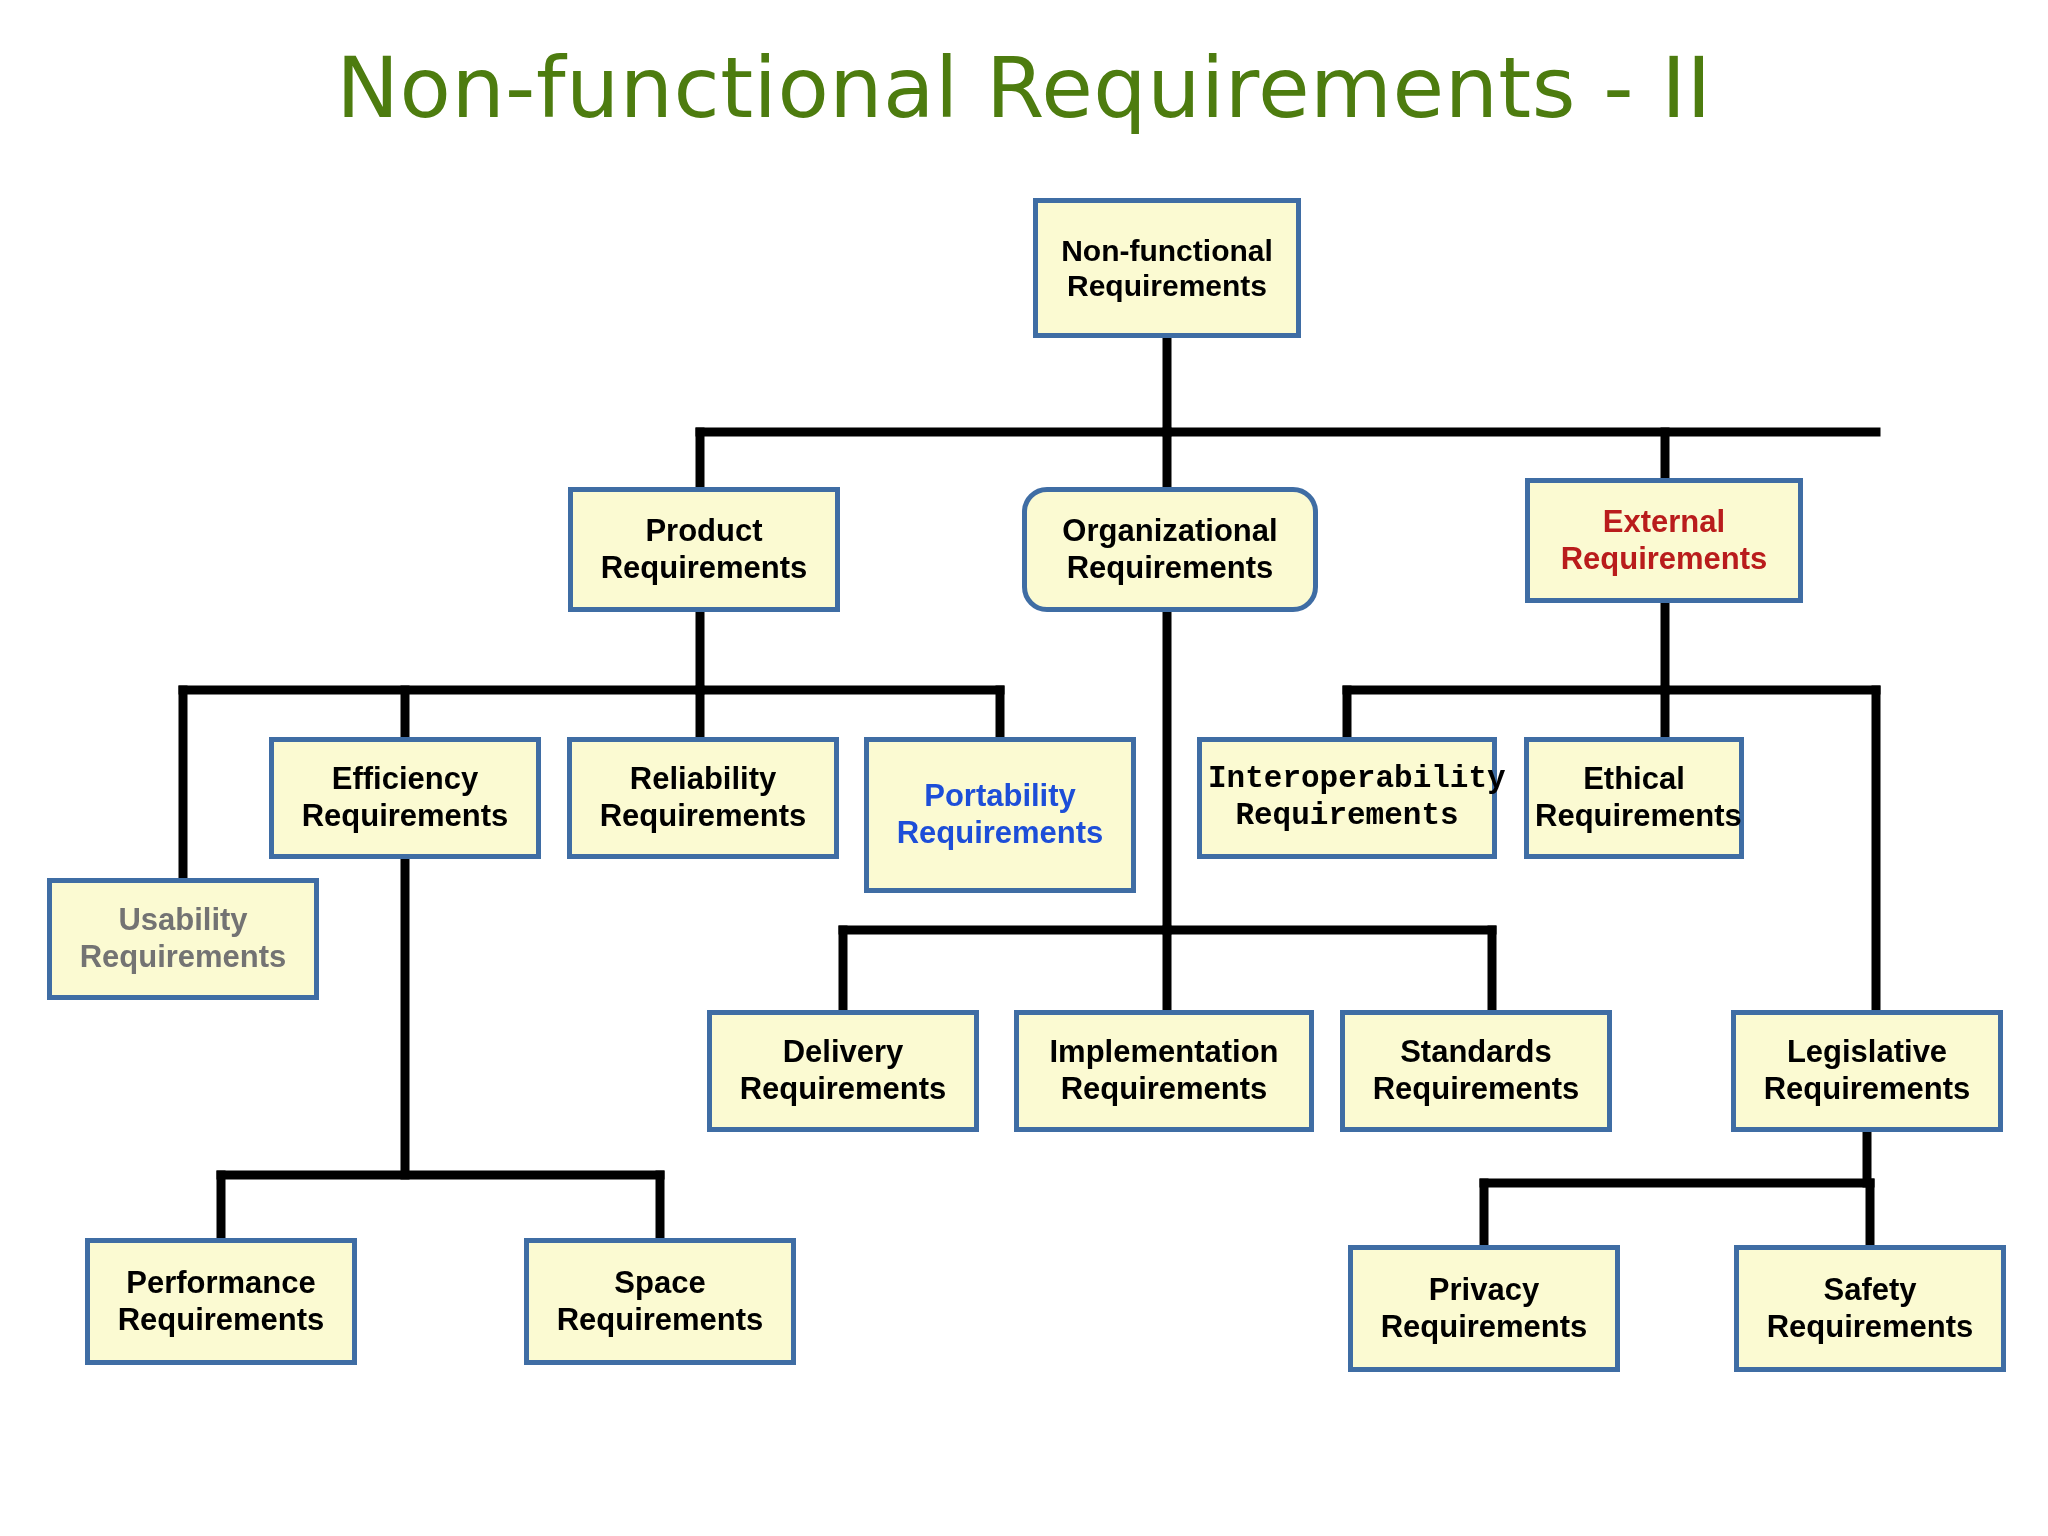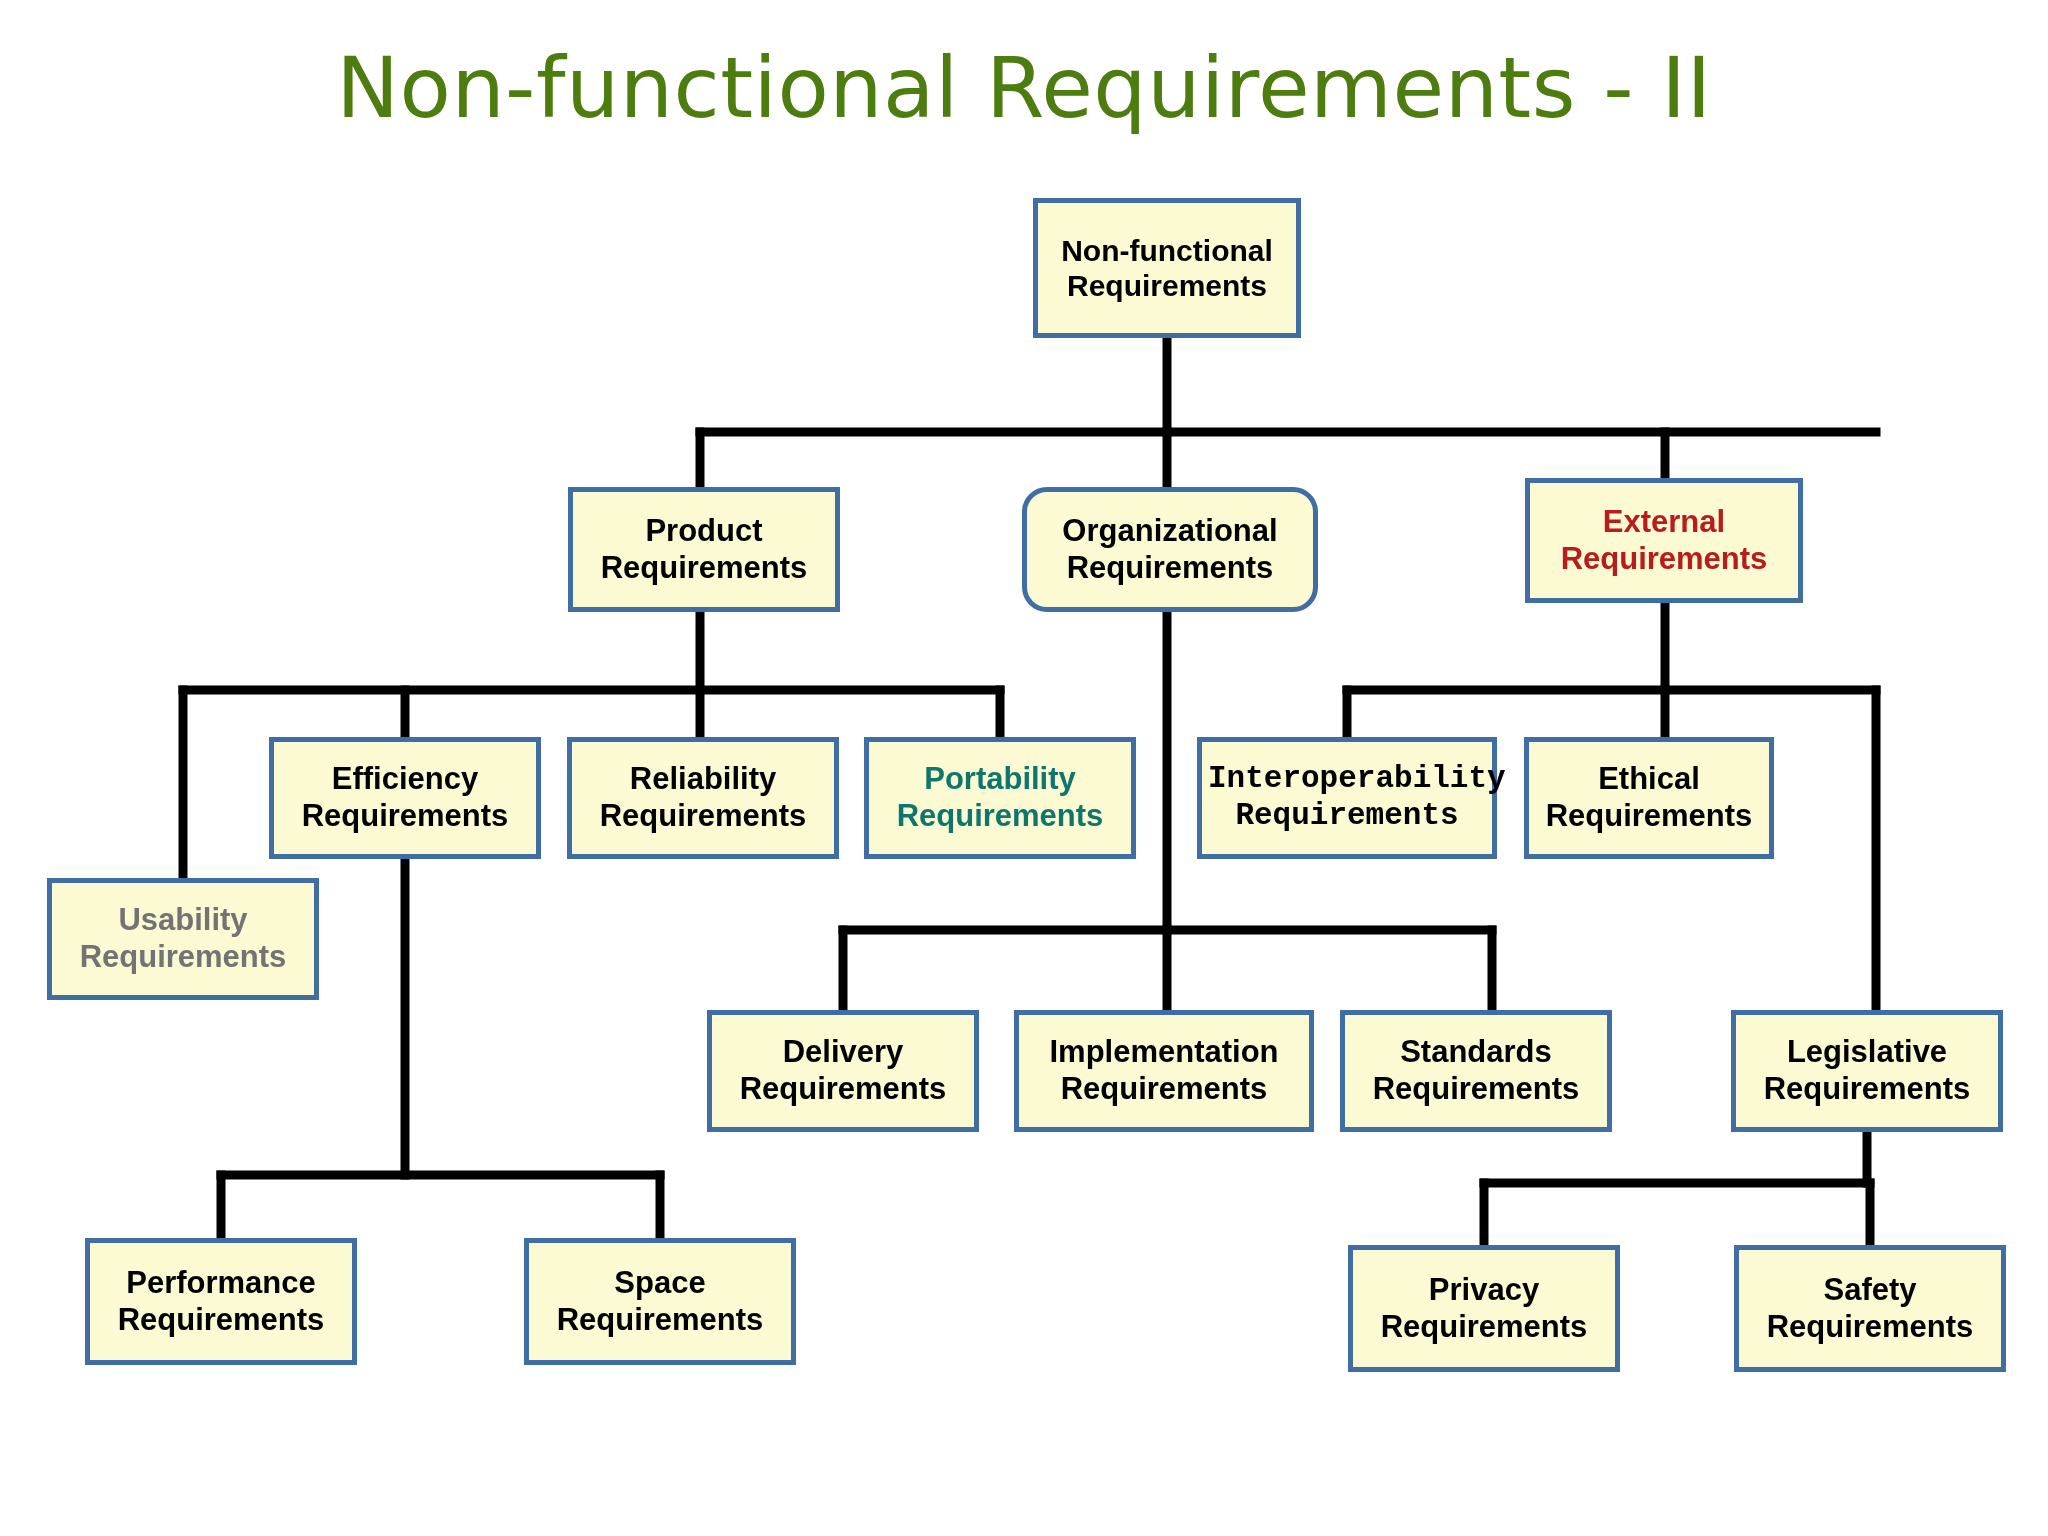--- a/index.html
+++ b/index.html
@@ -111,27 +111,27 @@
       </div>
       <div class="node" style="left: 47px; top: 878px; width: 272px; height: 122px; background: rgb(251, 250, 210); border-color: rgb(63, 109, 164); color: #737373;">
         <span class="node-label">Usability Requirements</span>
       </div>
       <div class="node" style="left: 269px; top: 737px; width: 272px; height: 122px; background: rgb(251, 250, 210); border-color: rgb(63, 109, 164); color: rgb(0, 0, 0);">
         <span class="node-label">Efficiency Requirements</span>
       </div>
       <div class="node" style="left: 567px; top: 737px; width: 272px; height: 122px; background: rgb(251, 250, 210); border-color: rgb(63, 109, 164); color: rgb(0, 0, 0);">
         <span class="node-label">Reliability Requirements</span>
       </div>
-      <div class="node" style="left: 864px; top: 737px; width: 272px; height: 122px; background: rgb(251, 250, 210); border-color: rgb(63, 109, 164); color: #0f766e;">
+      <div class="node" style="left: 864px; top: 737px; width: 272px; height: 156px; background: rgb(251, 250, 210); border-color: rgb(63, 109, 164); color: #1d4ed8;">
         <span class="node-label">Portability Requirements</span>
       </div>
       <div class="node" style="left: 1197px; top: 737px; width: 300px; height: 122px; background: rgb(251, 250, 210); border-color: rgb(63, 109, 164); color: rgb(0, 0, 0); font-family: Liberation Mono, monospace;">
         <span class="node-label">Interoperability Requirements</span>
       </div>
-      <div class="node" style="left: 1524px; top: 737px; width: 250px; height: 122px; background: rgb(251, 250, 210); border-color: rgb(63, 109, 164); color: rgb(0, 0, 0);">
+      <div class="node" style="left: 1524px; top: 737px; width: 220px; height: 122px; background: rgb(251, 250, 210); border-color: rgb(63, 109, 164); color: rgb(0, 0, 0);">
         <span class="node-label">Ethical Requirements</span>
       </div>
       <div class="node" style="left: 707px; top: 1010px; width: 272px; height: 122px; background: rgb(251, 250, 210); border-color: rgb(63, 109, 164); color: rgb(0, 0, 0);">
         <span class="node-label">Delivery Requirements</span>
       </div>
       <div class="node" style="left: 1014px; top: 1010px; width: 300px; height: 122px; background: rgb(251, 250, 210); border-color: rgb(63, 109, 164); color: rgb(0, 0, 0);">
         <span class="node-label">Implementation Requirements</span>
       </div>
       <div class="node" style="left: 1340px; top: 1010px; width: 272px; height: 122px; background: rgb(251, 250, 210); border-color: rgb(63, 109, 164); color: rgb(0, 0, 0);">
         <span class="node-label">Standards Requirements</span>

